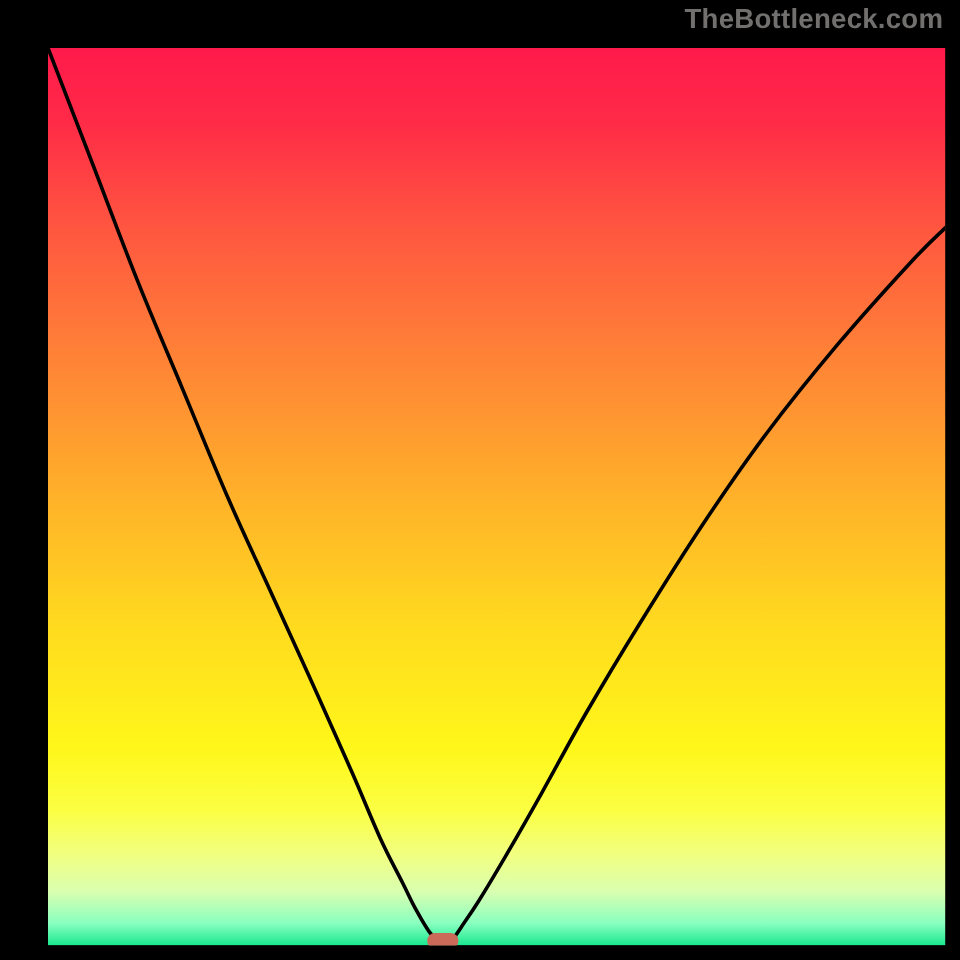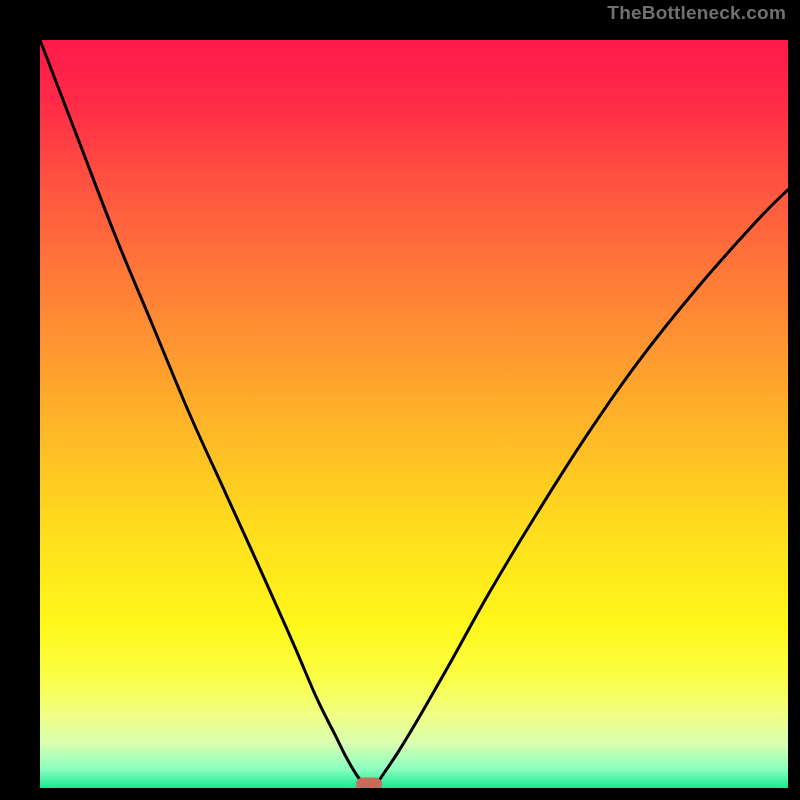--- a/index.html
+++ b/index.html
@@ -38,21 +38,21 @@
     position: absolute;
     left: 0;
     top: 0;
     width: 100%;
     height: 100%;
   }
   .watermark {
     position: absolute;
     top: 2px;
     right: 14px;
-    font-size: 19px;
+    font-size: 23px;
     font-weight: 600;
     color: #71706f;
     letter-spacing: 0.2px;
   }
   .marker {
     position: absolute;
     width: 26px;
     height: 13px;
     border-radius: 7px;
     background: #cc6a59;

